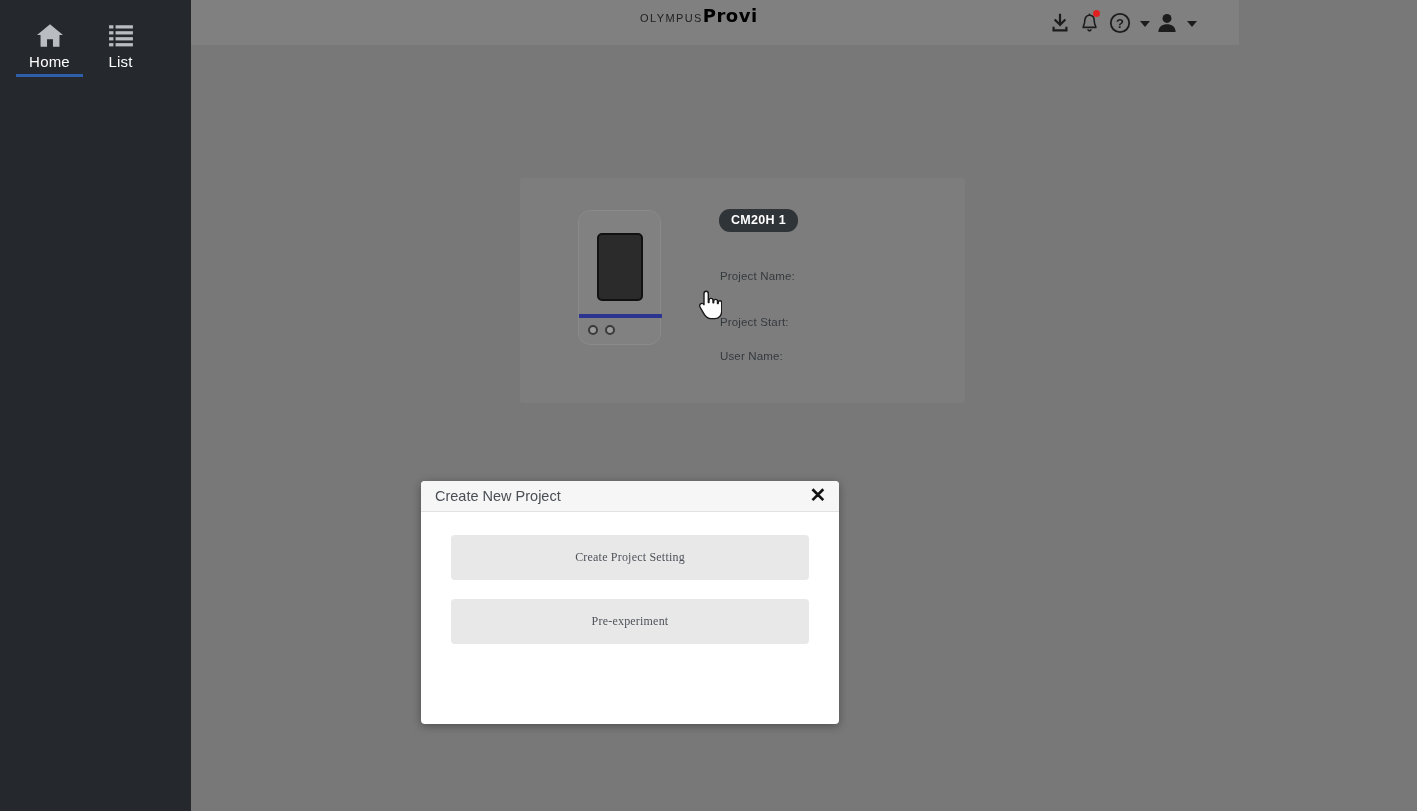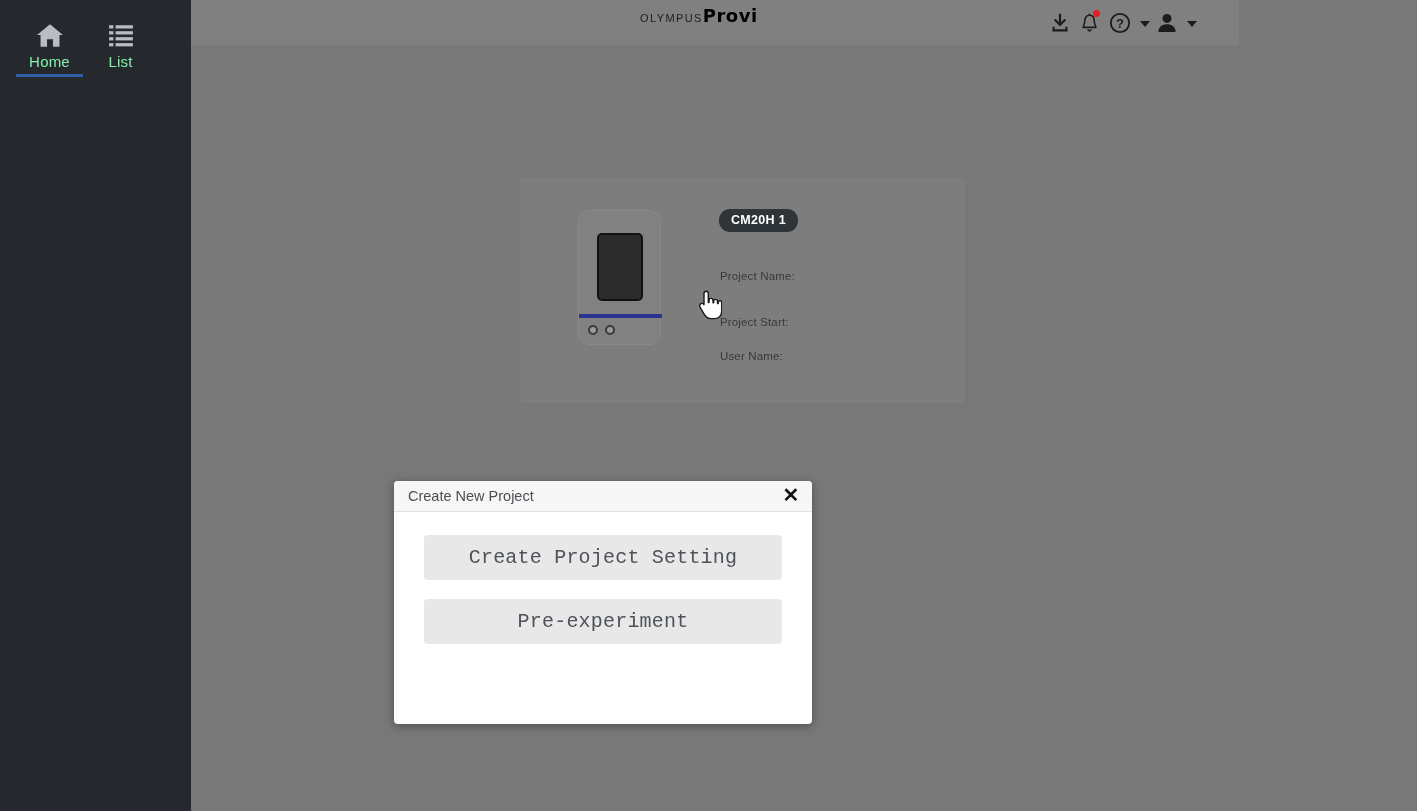--- a/index.html
+++ b/index.html
@@ -47,21 +47,21 @@
   }
   .nav-item .nav-icon {
     height: 30px;
     display: flex;
     align-items: center;
     justify-content: center;
   }
   .nav-item .nav-label {
     margin-top: 3px;
     font-size: 15px;
-    color: #86efac;
+    color: #ffffff;
     letter-spacing: .2px;
   }
   .nav-item.active .nav-underline {
     position: absolute;
     bottom: 0;
     left: 2px;
     right: 2px;
     height: 3px;
     background: #2e5ea8;
   }
@@ -225,21 +225,21 @@
     color: #353a3f;
     letter-spacing: .15px;
   }
   #field-project-name { top: 76px; margin-top: 16px; }
   #field-project-start { top: 138px; }
   #field-user-name { top: 172px; }
 
   
   #modal {
     position: absolute;
-    left: 394px;
+    left: 421px;
     top: 481px;
     width: 418px;
     height: 243px;
     background: #ffffff;
     border-radius: 4px;
     box-shadow: 0 2px 10px rgba(0,0,0,0.35);
     z-index: 20;
     overflow: hidden;
   }
   #modal-header {
@@ -274,22 +274,22 @@
     padding: 23px 30px 0 30px;
     display: flex;
     flex-direction: column;
     gap: 19px;
   }
   .modal-btn {
     height: 45px;
     background: #e8e8e8;
     border: none;
     border-radius: 4px;
-    font-family: Liberation Mono, monospace;
-    font-size: 20px;
+    font-family: Liberation Serif, serif;
+    font-size: 12px;
     color: #4e535a;
     cursor: pointer;
     letter-spacing: .2px;
   }
 </style>
 </head>
 <body>
 
 <div id="app">
 

